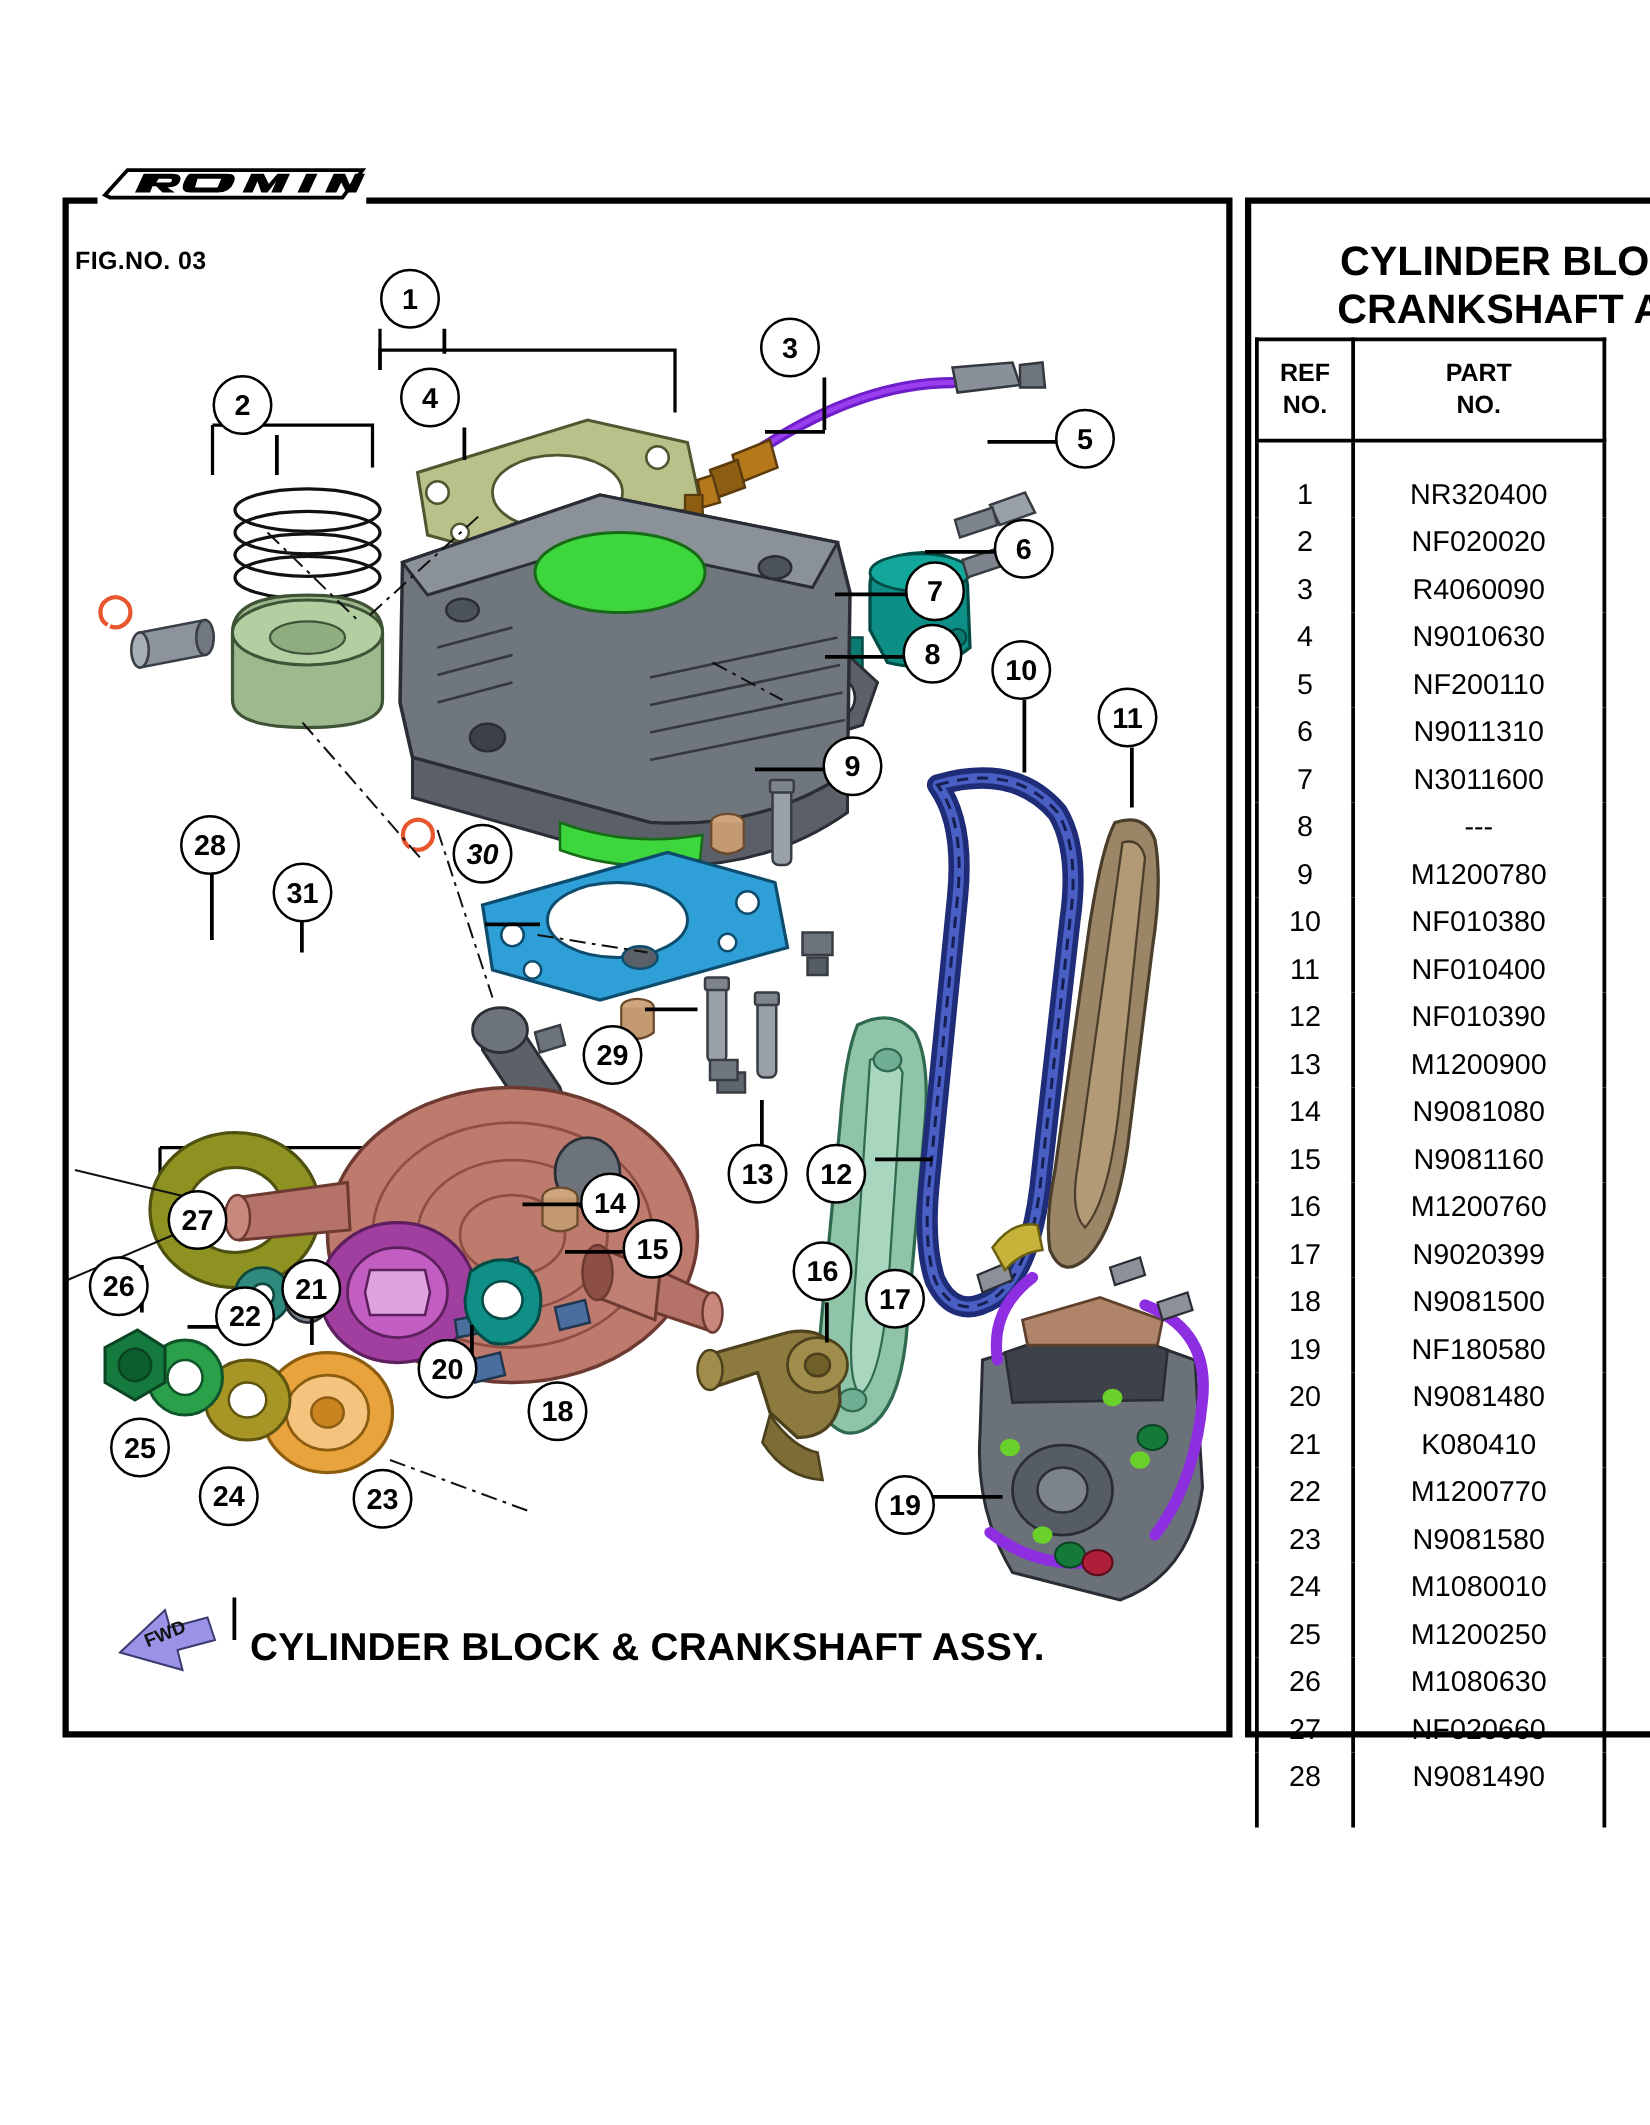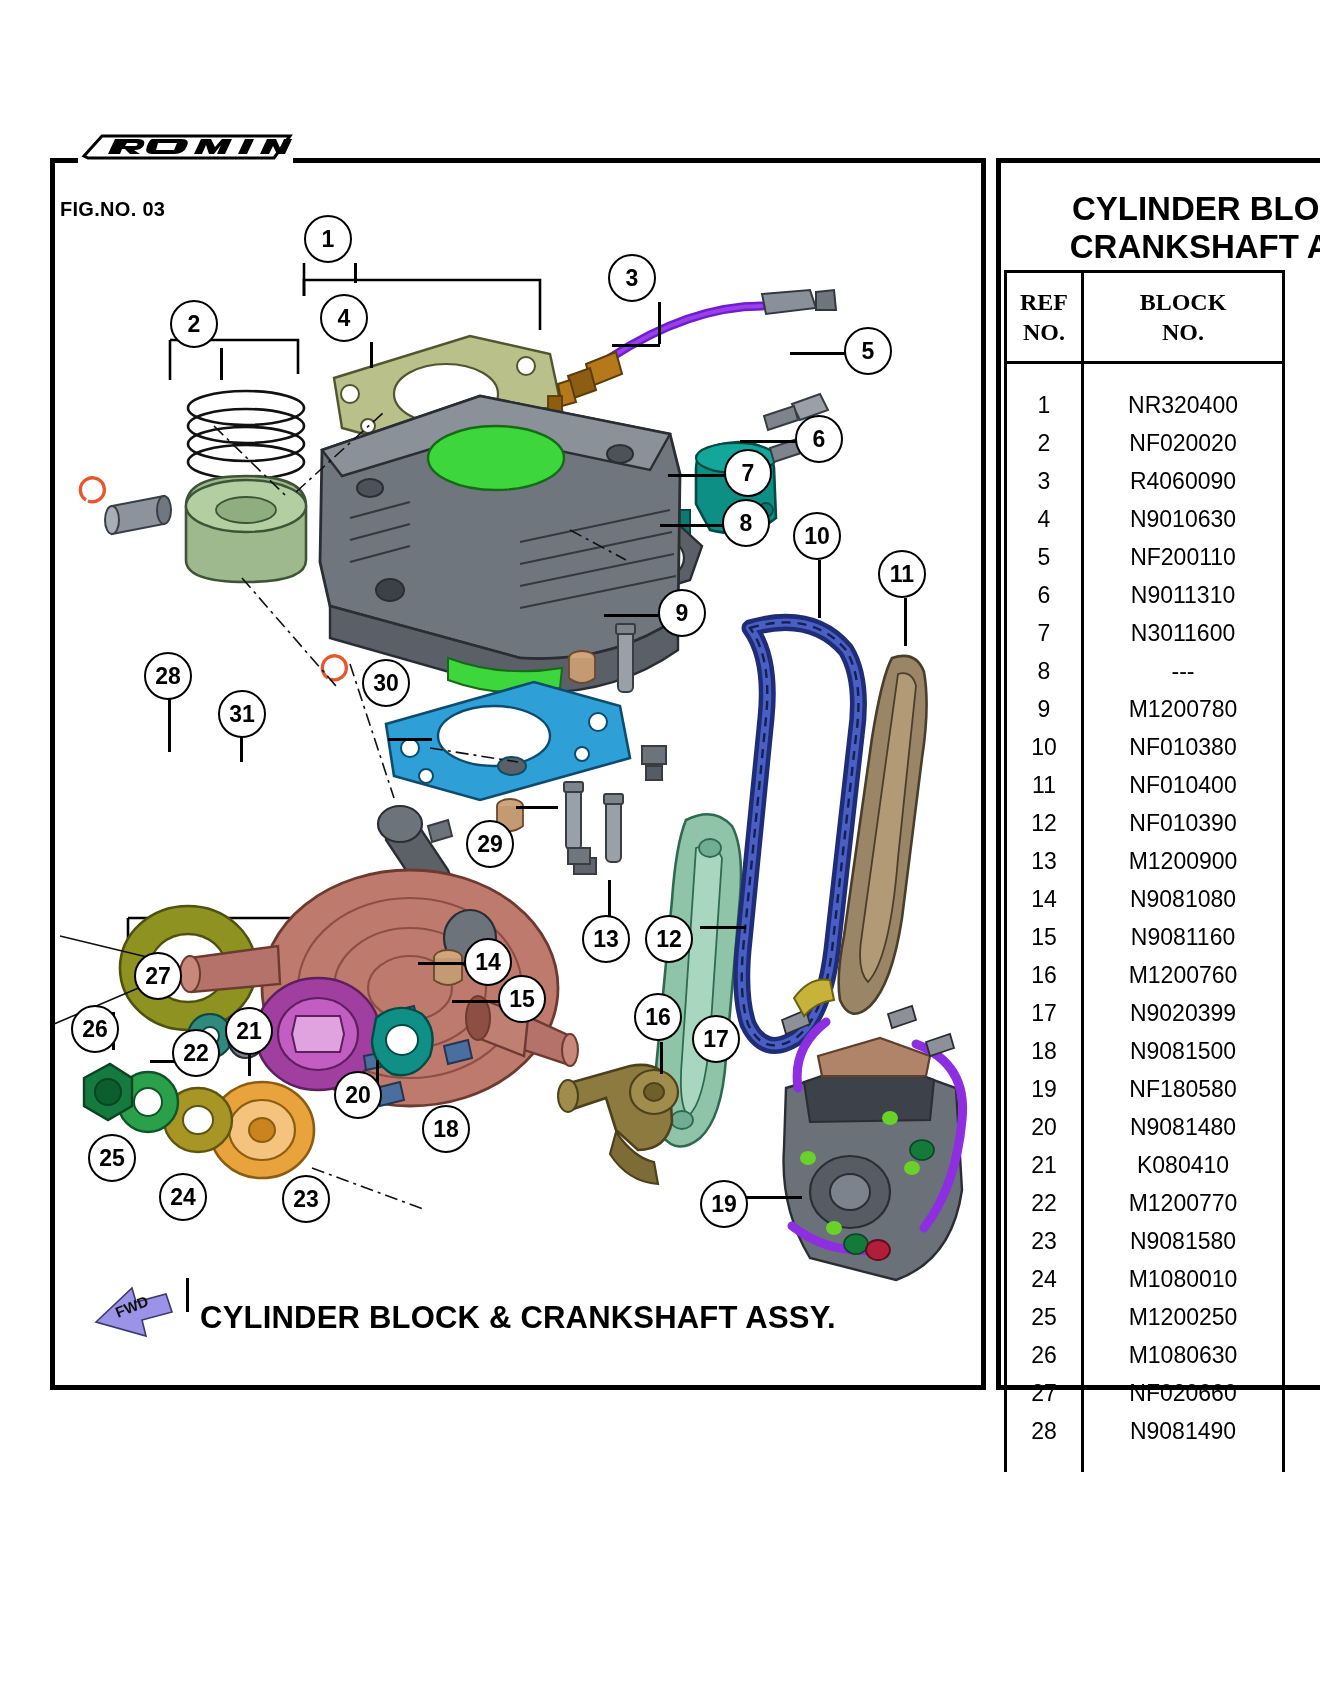--- a/index.html
+++ b/index.html
@@ -52,23 +52,22 @@
     border-collapse:collapse;
   }
   .ptable th,.ptable td{
     border:3px solid #000;
     text-align:center;
     font-size:23px;
     color:#000;
     padding:0;
   }
   .ptable th{
-    font-weight:bold;font-size:24px;line-height:1.25;
+    font-weight:bold;font-size:20px;line-height:1.25;
     padding:14px 6px;
-    font-family:Liberation Serif, serif;
   }
   .ptable td{font-weight:normal;height:38px;line-height:38px;}
   .col-ref{width:62px;}
   .col-part{width:186px;}
   .spacer-row td{height:22px;border-top:none;border-bottom:none;}
 
   
   .callout{
     position:absolute;
     width:48px;height:48px;border-radius:50%;
@@ -438,21 +437,21 @@
   <div class="callout" style="left:334px;top:1071px;">20</div>
   <div class="callout" style="left:225px;top:1007px;">21</div>
   <div class="callout" style="left:172px;top:1029px;">22</div>
   <div class="callout" style="left:282px;top:1175px;">23</div>
   <div class="callout" style="left:159px;top:1173px;">24</div>
   <div class="callout" style="left:88px;top:1134px;">25</div>
   <div class="callout" style="left:71px;top:1005px;">26</div>
   <div class="callout" style="left:134px;top:952px;">27</div>
   <div class="callout" style="left:144px;top:652px;">28</div>
   <div class="callout" style="left:466px;top:820px;">29</div>
-  <div class="callout" style="left:362px;top:659px;">30</div>
+  <div class="callout" style="left:362px;top:659px;font-style:italic;">30</div>
   <div class="callout" style="left:218px;top:690px;">31</div>
 
   <div class="fwd-arrow">
     <svg width="90" height="62" viewBox="0 0 90 62">
       <path d="M8,40 L44,6 L48,20 L78,12 L84,30 L54,38 L58,54 Z" fill="#9a93e8" stroke="#3a3a6e" stroke-width="1.6"></path>
       <text x="30" y="36" font-family="Liberation Sans, sans-serif" font-size="15" font-weight="bold" fill="#111" transform="rotate(-22 30 36)">FWD</text>
     </svg>
   </div>
 
   <div class="diagram-title">CYLINDER BLOCK &amp; CRANKSHAFT ASSY.</div>
@@ -461,21 +460,21 @@
   <div class="table-title">CYLINDER BLOCK &amp; CRANKSHAFT ASSY.</div>
 
   <table class="ptable">
     <thead>
       <tr>
         <th class="col-ref">
           <span>REF</span><br>
           <span>NO.</span>
         </th>
         <th class="col-part">
-          <span>BLOCK</span><br>
+          <span>PART</span><br>
           <span>NO.</span>
         </th>
       </tr>
     </thead>
     <tbody id="parts-body">
         <tr class="spacer-row">
           <td style="border-left:3px solid #000;border-right:3px solid #000;border-bottom:none;"></td>
           <td style="border-right:3px solid #000;border-bottom:none;"></td>
         </tr>
         <tr>

